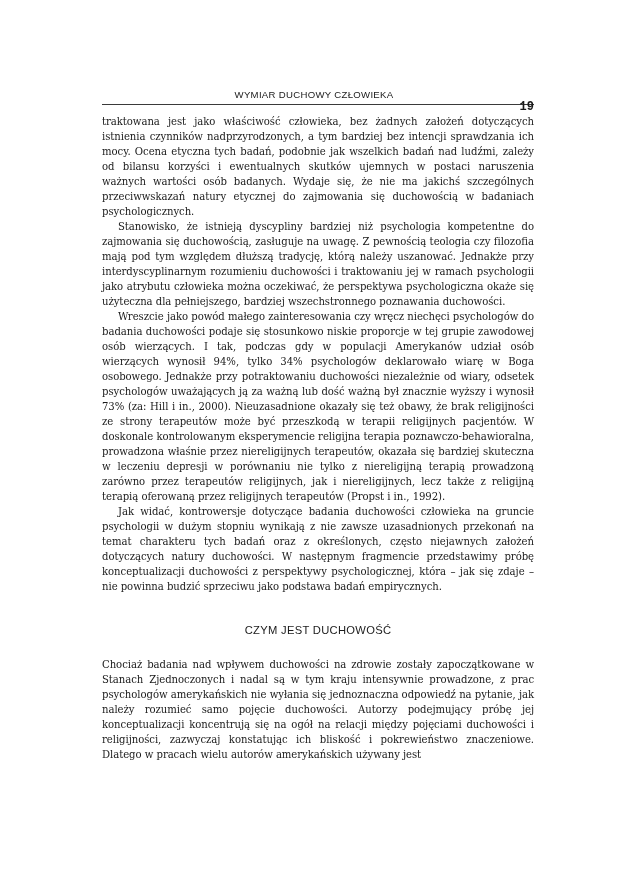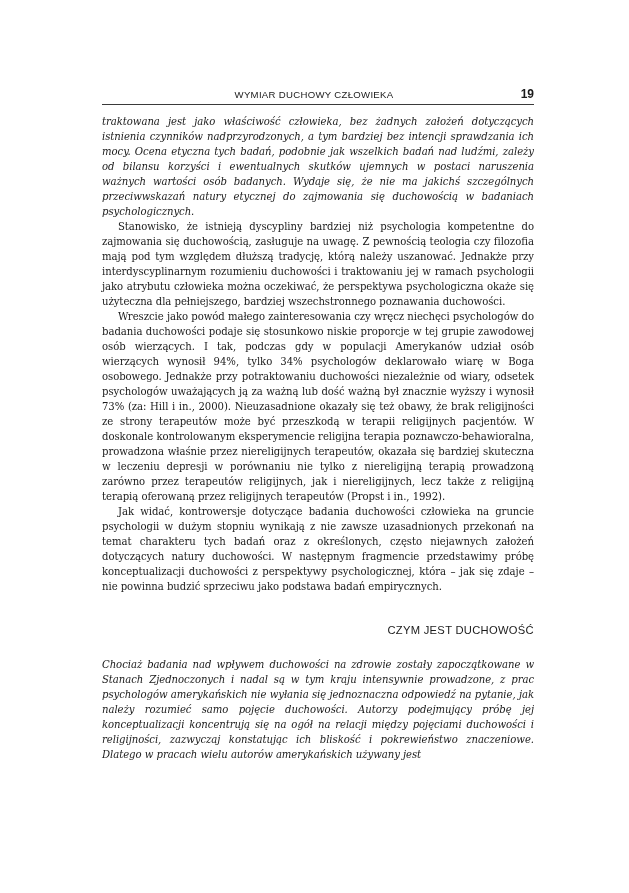--- a/index.html
+++ b/index.html
@@ -31,45 +31,45 @@
       left: 0;
       right: 8px;
       top: 3px;
       text-align: center;
       font-size: 9.6px;
       letter-spacing: 0.3px;
     }
     .page-number {
       position: absolute;
       right: 0;
-      top: 1px;
+      top: 14px;
       font-size: 12px;
       font-weight: bold;
+      font-family: Liberation Mono, monospace;
     }
     .body-text {
       font-family: "DejaVu Serif", serif;
       font-size: 10.1px;
       line-height: 15px;
       text-align: justify;
       margin-top: 9px;
       letter-spacing: -0.05px;
     }
     .body-text p {
       margin: 0;
       text-indent: 16px;
       hyphens: manual;
     }
     .body-text p.no-indent {
       text-indent: 0;
-      font-style: italic;
     }
     .section-heading {
       font-family: "Liberation Sans", sans-serif;
       font-size: 11.2px;
-      text-align: right;
+      text-align: center;
       line-height: 16px;
       margin-top: 28px;
       margin-bottom: 19px;
       letter-spacing: 0.3px;
     }
     .section-heading div {
       white-space: nowrap;
     }
   </style>
 </head>

